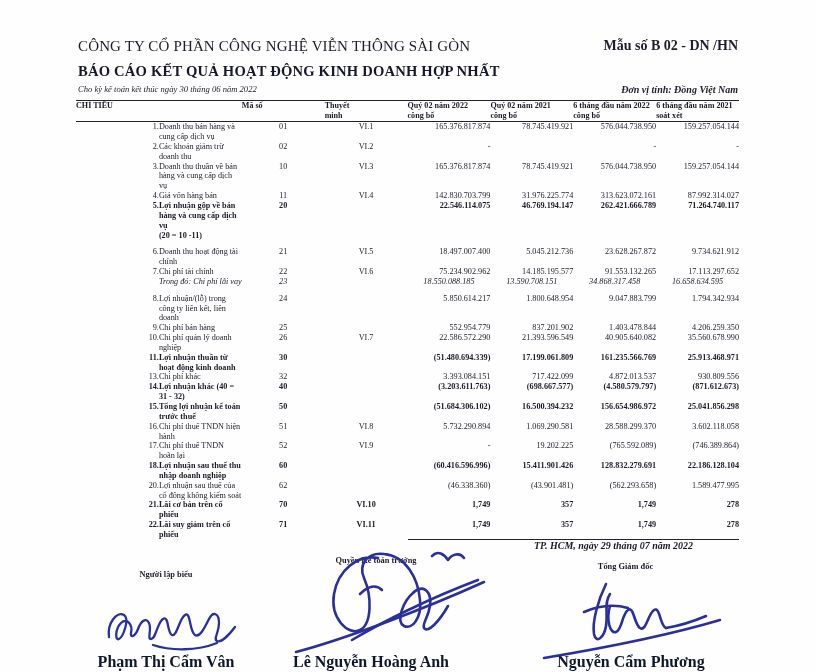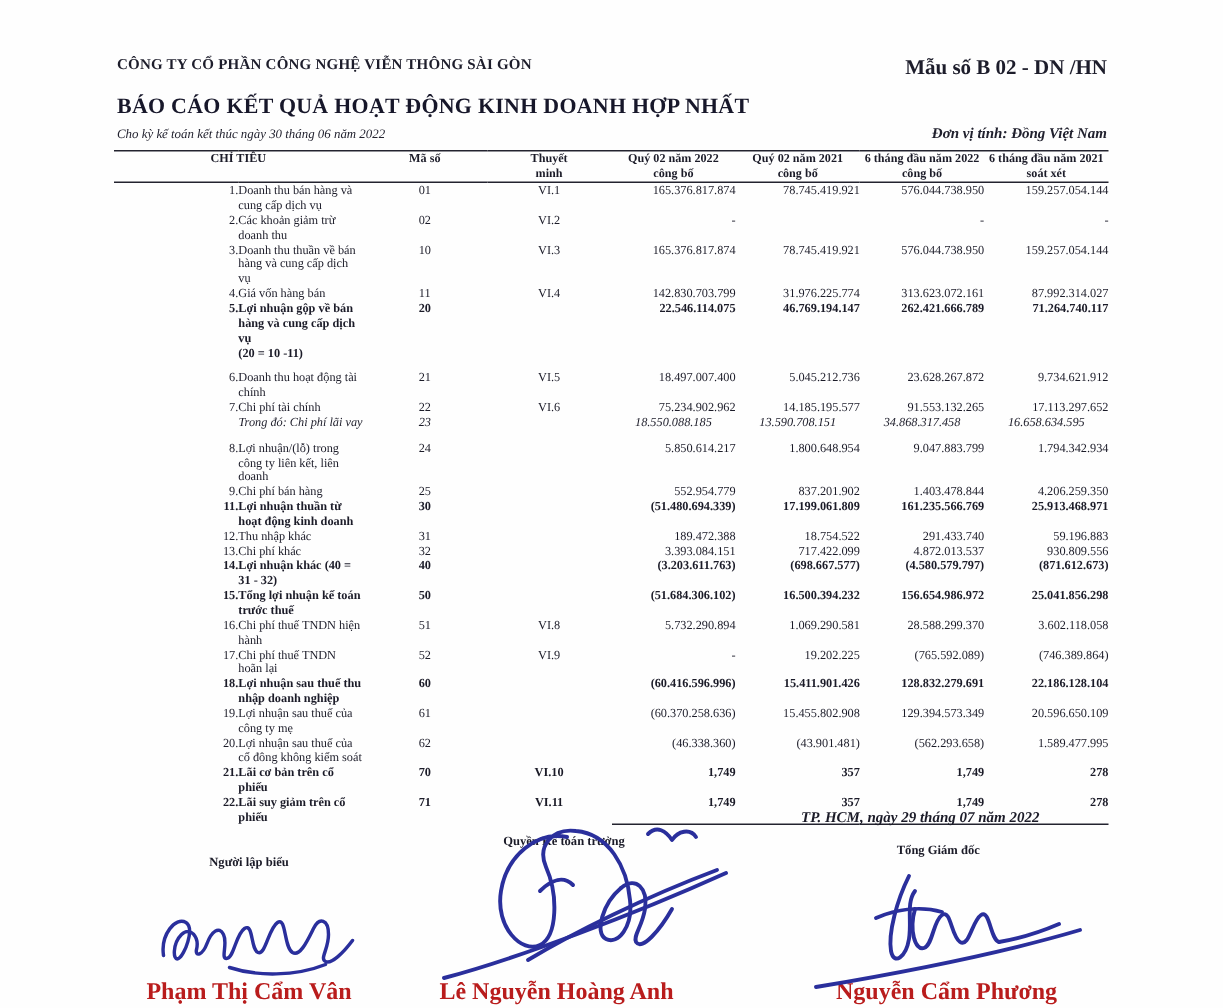--- a/index.html
+++ b/index.html
@@ -25,22 +25,22 @@
   .topbar {
     position: absolute;
     left: 78px;
     top: 38px;
     width: 660px;
     display: flex;
     justify-content: space-between;
     align-items: flex-start;
   }
   .company-name {
-    font-size: 10px;
-    font-weight: bold;
+    font-size: 15px;
+    font-weight: normal;
     letter-spacing: .15px;
     color: #1d1d2b;
     white-space: nowrap;
   }
   .form-code {
     font-size: 14px;
     font-weight: bold;
     color: #1d1d2b;
     white-space: nowrap;
   }
@@ -89,21 +89,21 @@
   table.fin th, table.fin td {
     padding: 0;
     vertical-align: top;
   }
   .hr-top  { border-top: 1.3px solid #23232f; }
   .hr-mid  { border-bottom: 1px solid #23232f; }
 
   thead th {
     font-size: 8.1px;
     font-weight: bold;
-    text-align: center;
+    text-align: left;
     line-height: 1.25;
     padding: 5px 2px 6px 2px;
     color: #1b1b28;
   }
   thead th.h-chi   { }
   tbody td {
     font-size: 8.2px;
     line-height: 1.2;
     padding: 2.9px 0 2.9px 0;
     color: #1b1b28;
@@ -153,21 +153,21 @@
     text-align: center;
     font-size: 8.4px;
   }
   .sig-role {
     font-weight: bold;
     color: #1b1b28;
     white-space: nowrap;
   }
   .sig-name {
     font-weight: bold;
-    color: #b91c1c;
+    color: #0f172a;
     white-space: nowrap;
   }
   .sig-date {
     position: absolute;
     left: 458px;
     top: -8px;
     font-size: 10px;
     font-style: italic;
     font-weight: bold;
     white-space: nowrap;
@@ -325,39 +325,39 @@
           <tr>
             <td class="c-no">9.</td>
             <td class="c-label">Chi phí bán hàng</td>
             <td class="c-code">25</td>
             <td class="c-note"></td>
             <td class="c-val">552.954.779</td>
             <td class="c-val">837.201.902</td>
             <td class="c-val">1.403.478.844</td>
             <td class="c-val">4.206.259.350</td>
           </tr>
+          <tr>
+            <td class="c-no">10.</td>
+            <td class="c-label">Chi phí quản lý doanh nghiệp</td>
+            <td class="c-code">26</td>
+            <td class="c-note">VI.7</td>
+            <td class="c-val">22.586.572.290</td>
+            <td class="c-val">21.393.596.549</td>
+            <td class="c-val">40.905.640.082</td>
+            <td class="c-val">35.560.678.990</td>
+          </tr>
           <tr class="bold">
             <td class="c-no">11.</td>
             <td class="c-label">Lợi nhuận thuần từ hoạt động kinh doanh</td>
             <td class="c-code">30</td>
             <td class="c-note"></td>
             <td class="c-val">(51.480.694.339)</td>
             <td class="c-val">17.199.061.809</td>
             <td class="c-val">161.235.566.769</td>
             <td class="c-val">25.913.468.971</td>
-          </tr>
-          <tr>
-            <td class="c-no">12.</td>
-            <td class="c-label">Thu nhập khác</td>
-            <td class="c-code">31</td>
-            <td class="c-note"></td>
-            <td class="c-val">189.472.388</td>
-            <td class="c-val">18.754.522</td>
-            <td class="c-val">291.433.740</td>
-            <td class="c-val">59.196.883</td>
           </tr>
           <tr>
             <td class="c-no">13.</td>
             <td class="c-label">Chi phí khác</td>
             <td class="c-code">32</td>
             <td class="c-note"></td>
             <td class="c-val">3.393.084.151</td>
             <td class="c-val">717.422.099</td>
             <td class="c-val">4.872.013.537</td>
             <td class="c-val">930.809.556</td>
@@ -404,30 +404,20 @@
           </tr>
           <tr class="bold">
             <td class="c-no">18.</td>
             <td class="c-label">Lợi nhuận sau thuế thu nhập doanh nghiệp</td>
             <td class="c-code">60</td>
             <td class="c-note"></td>
             <td class="c-val">(60.416.596.996)</td>
             <td class="c-val">15.411.901.426</td>
             <td class="c-val">128.832.279.691</td>
             <td class="c-val">22.186.128.104</td>
-          </tr>
-          <tr>
-            <td class="c-no">19.</td>
-            <td class="c-label">Lợi nhuận sau thuế của công ty mẹ</td>
-            <td class="c-code">61</td>
-            <td class="c-note"></td>
-            <td class="c-val">(60.370.258.636)</td>
-            <td class="c-val">15.455.802.908</td>
-            <td class="c-val">129.394.573.349</td>
-            <td class="c-val">20.596.650.109</td>
           </tr>
           <tr>
             <td class="c-no">20.</td>
             <td class="c-label">Lợi nhuận sau thuế của cổ đông không kiểm soát</td>
             <td class="c-code">62</td>
             <td class="c-note"></td>
             <td class="c-val">(46.338.360)</td>
             <td class="c-val">(43.901.481)</td>
             <td class="c-val">(562.293.658)</td>
             <td class="c-val">1.589.477.995</td>

